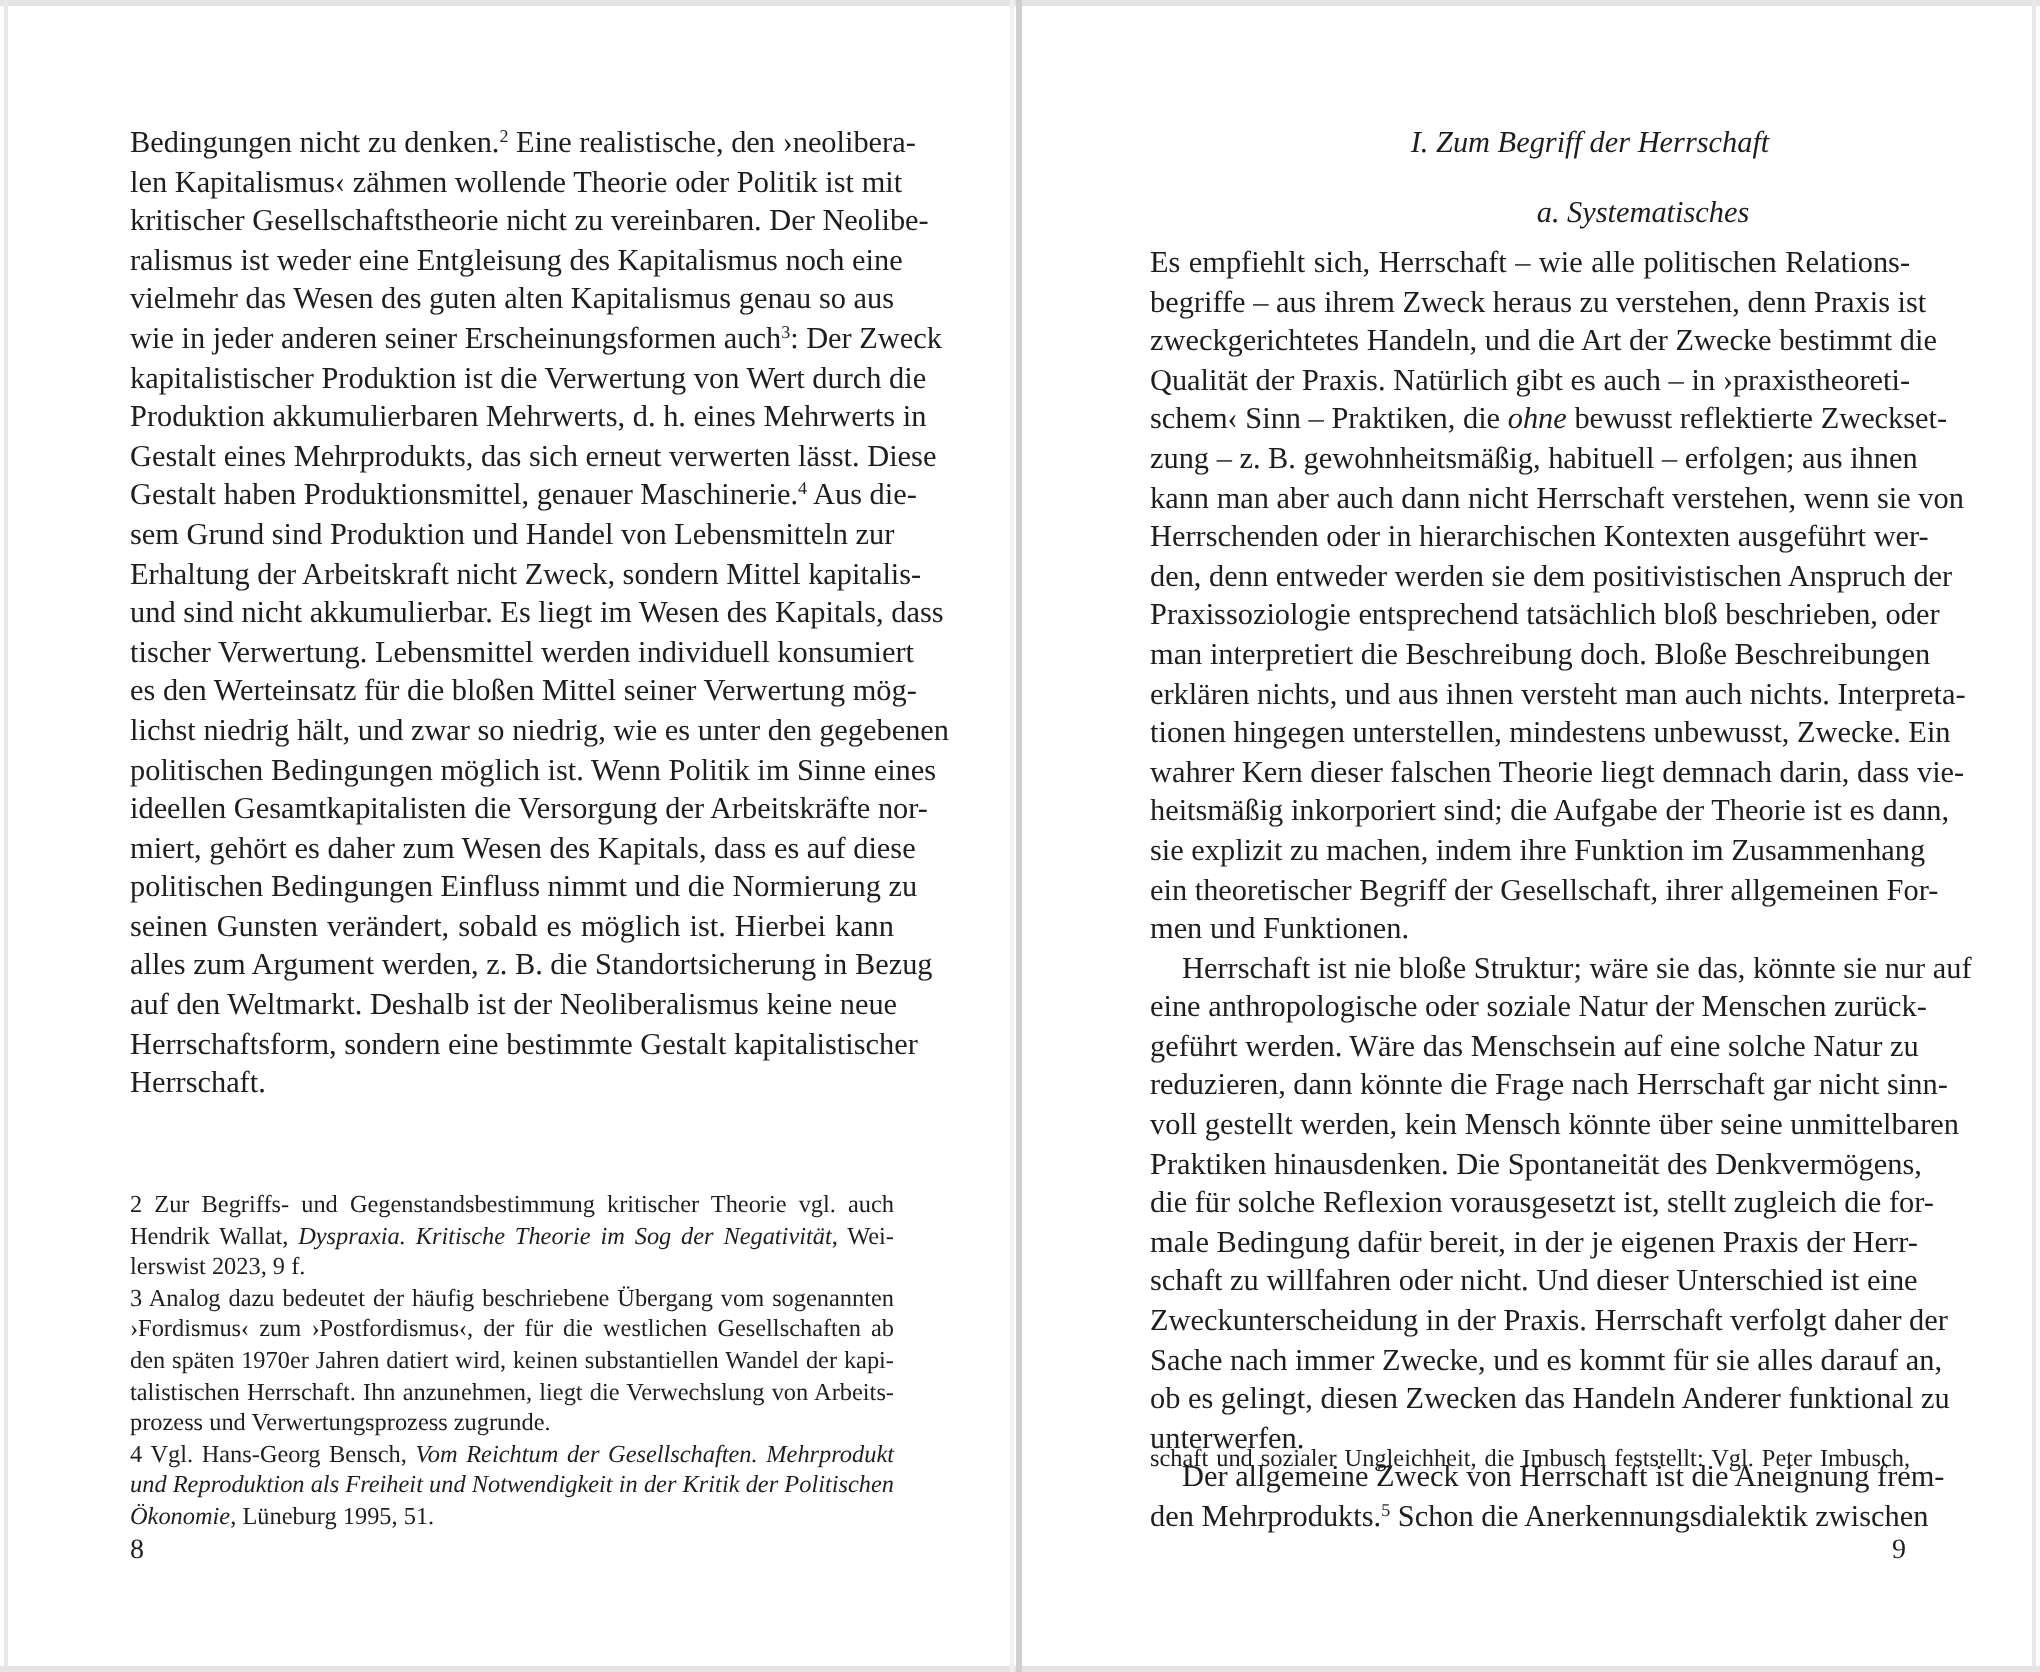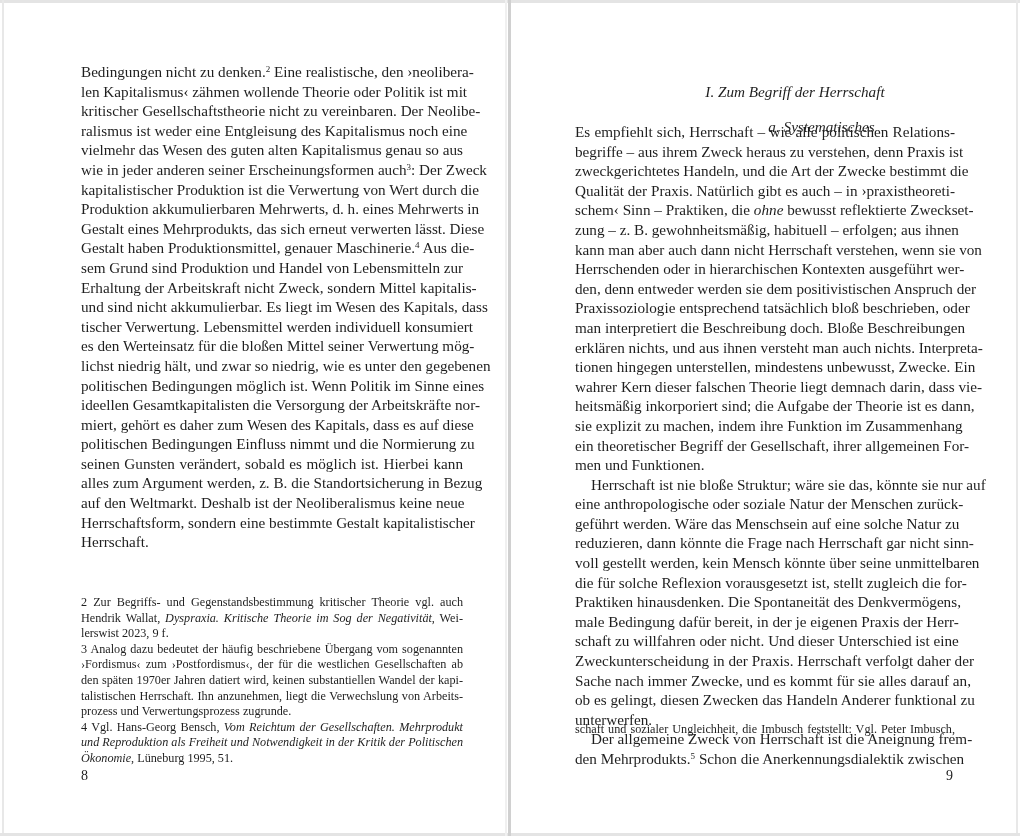--- a/index.html
+++ b/index.html
@@ -11,21 +11,21 @@
     position: relative;
   }
   .frame-top { position: absolute; left: 0; top: 0; width: 1020px; height: 3px; background: #e4e4e4; }
   .frame-bottom { position: absolute; left: 0; bottom: 0; width: 1020px; height: 3px; background: #e4e4e4; }
   .frame-left { position: absolute; left: 2px; top: 0; width: 2px; height: 836px; background: #e8e8e8; }
   .frame-right { position: absolute; right: 2px; top: 0; width: 2px; height: 836px; background: #e8e8e8; }
   .spine { position: absolute; left: 508px; top: 0; width: 3px; height: 836px; background: #d0d0d0; }
   .spine-shadow { position: absolute; left: 505px; top: 0; width: 2px; height: 836px; background: #f0f0f0; }
 
   .page { position: absolute; top: 0; height: 836px; }
-  .page.left { left: 16px; width: 506px; }
+  .page.left { left: 0; width: 506px; }
   .page.right { left: 512px; width: 508px; }
 
   .block { position: absolute; }
   .line {
     display: block;
     white-space: nowrap;
     text-align: justify;
     text-align-last: justify;
     height: 19.6px;
     line-height: 19.6px;
@@ -37,21 +37,21 @@
   .line sup { font-size: 9px; line-height: 0; vertical-align: 5px; }
 
   .fn .line {
     font-size: 12.2px;
     height: 15.6px;
     line-height: 15.6px;
   }
 
   .heading {
     position: absolute; text-align: center; font-style: italic;
-    font-size: 15.2px; line-height: 19px; white-space: nowrap; margin-top: 20px;
+    font-size: 15.2px; line-height: 19px; white-space: nowrap;
   }
   .folio { position: absolute; font-size: 14px; line-height: 16px; }
 
   .left .body-text { left: 65px; top: 62px; width: 382px; }
   .left .fn { left: 65px; top: 595px; width: 382px; }
   .left .folio { left: 65px; top: 768px; }
 
   .right .heading.chapter { left: 0; width: 508px; top: 62px; padding-left: 58px; box-sizing: border-box; }
   .right .heading.section { left: 0; width: 561px; top: 97px; padding-left: 58px; box-sizing: border-box; }
   .right .body-text { left: 63px; top: 122px; width: 380px; }
@@ -132,22 +132,22 @@
       <span class="line"><span>wahrer Kern dieser falschen Theorie liegt demnach darin, dass vie-</span></span>
       <span class="line"><span>heitsmäßig inkorporiert sind; die Aufgabe der Theorie ist es dann,</span></span>
       <span class="line"><span>sie explizit zu machen, indem ihre Funktion im Zusammenhang</span></span>
       <span class="line"><span>ein theoretischer Begriff der Gesellschaft, ihrer allgemeinen For-</span></span>
       <span class="line last"><span>men und Funktionen.</span></span>
       <span class="line indent"><span>Herrschaft ist nie bloße Struktur; wäre sie das, könnte sie nur auf</span></span>
       <span class="line"><span>eine anthropologische oder soziale Natur der Menschen zurück-</span></span>
       <span class="line"><span>geführt werden. Wäre das Menschsein auf eine solche Natur zu</span></span>
       <span class="line"><span>reduzieren, dann könnte die Frage nach Herrschaft gar nicht sinn-</span></span>
       <span class="line"><span>voll gestellt werden, kein Mensch könnte über seine unmittelbaren</span></span>
+      <span class="line"><span>Praktiken hinausdenken. Die Spontaneität des Denkvermögens,</span></span>
       <span class="line"><span>die für solche Reflexion vorausgesetzt ist, stellt zugleich die for-</span></span>
-      <span class="line"><span>Praktiken hinausdenken. Die Spontaneität des Denkvermögens,</span></span>
       <span class="line"><span>male Bedingung dafür bereit, in der je eigenen Praxis der Herr-</span></span>
       <span class="line"><span>schaft zu willfahren oder nicht. Und dieser Unterschied ist eine</span></span>
       <span class="line"><span>Zweckunterscheidung in der Praxis. Herrschaft verfolgt daher der</span></span>
       <span class="line"><span>Sache nach immer Zwecke, und es kommt für sie alles darauf an,</span></span>
       <span class="line"><span>ob es gelingt, diesen Zwecken das Handeln Anderer funktional zu</span></span>
       <span class="line last"><span>unterwerfen.</span></span>
       <span class="line indent"><span>Der allgemeine Zweck von Herrschaft ist die Aneignung frem-</span></span>
       <span class="line"><span>den Mehrprodukts.</span><sup>5</sup><span> Schon die Anerkennungsdialektik zwischen</span></span>
     </div>
   <div class="block fn">

